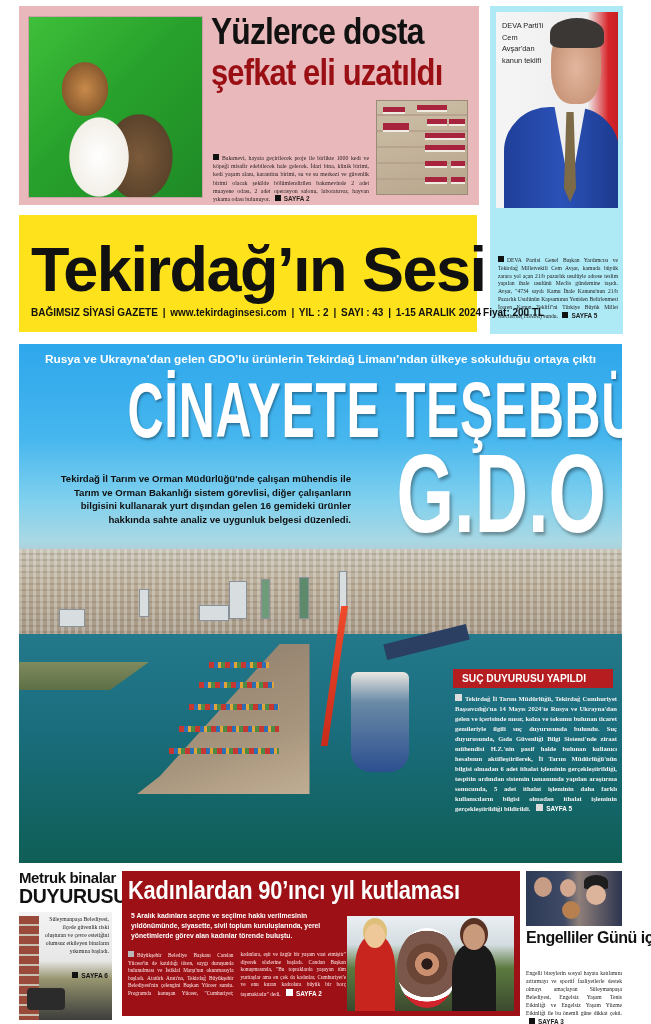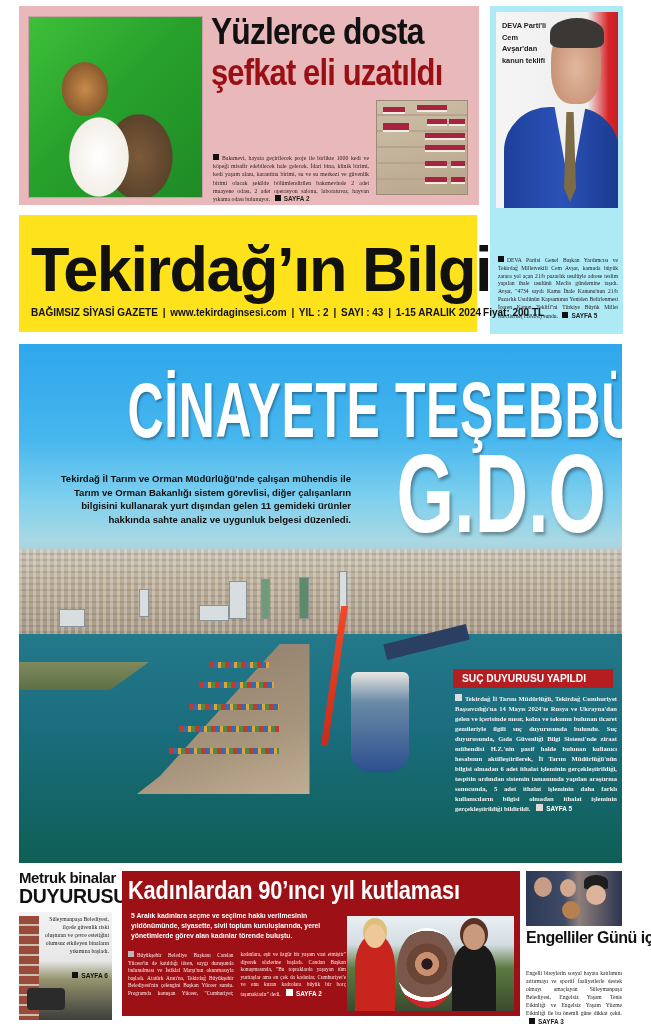--- a/index.html
+++ b/index.html
@@ -34,21 +34,21 @@
     #deva-box { left: 490px; top: 6px; width: 133px; height: 328px; background: #aee9f6; }
     #deva-photo { left: 6px; top: 6px; width: 122px; height: 196px; overflow: hidden;
       background: linear-gradient(90deg, #f5f5f5 0%, #eeeeee 75%, #d7262a 92%, #c62024 100%); }
     #deva-face { position: absolute; left: 55px; top: 12px; width: 50px; height: 80px; border-radius: 45% 45% 40% 40%;
       background: radial-gradient(ellipse at 50% 55%, #e2b79e 0%, #c89478 70%, #a5765e 100%); }
     #deva-hair { position: absolute; left: 54px; top: 6px; width: 54px; height: 30px; border-radius: 50% 50% 20% 20%; background: #3b3734; }
     #deva-suit { position: absolute; left: 8px; top: 95px; width: 115px; height: 110px; border-radius: 40% 40% 0 0;
       background: linear-gradient(90deg, #1f3f9a 0%, #2b52b8 50%, #1c3a8e 100%); }
     #deva-shirt { position: absolute; left: 58px; top: 92px; width: 32px; height: 70px; background: #f0f0f0; clip-path: polygon(0 0, 100% 0, 60% 100%, 40% 100%); }
     #deva-tie { position: absolute; left: 68px; top: 100px; width: 12px; height: 90px; background: #7d6a47; clip-path: polygon(20% 0, 80% 0, 100% 85%, 50% 100%, 0 85%); }
-    #deva-caption { position: absolute; left: 6px; top: 8px; width: 46px; font-weight: 700; font-size: 7.4px; line-height: 11.5px; color: #222; }
+    #deva-caption { position: absolute; left: 6px; top: 8px; width: 46px; font-weight: 400; font-size: 7.4px; line-height: 11.5px; color: #222; }
     #deva-headline { left: 8px; top: 205px; width: 120px; font-weight: 700; font-size: 19px; line-height: 21px; color: #111; letter-spacing: -0.4px; }
     #deva-body { left: 8px; top: 250px; width: 120px; font-family: "Liberation Serif", serif; font-size: 5.6px; line-height: 7.8px; color: #222; text-align: justify; }
 
     
     #masthead { left: 19px; top: 215px; width: 458px; height: 117px; background: #fde21c; }
     #masthead-title { left: 12px; top: 22px; width: 440px; font-family: "Liberation Sans", sans-serif; font-weight: 700; font-size: 63px;
       line-height: 64px; letter-spacing: -1.5px; color: #111; white-space: nowrap; }
     #masthead-info { left: 12px; top: 93px; width: 440px; font-weight: 700; font-size: 10px; line-height: 10px; color: #111; white-space: nowrap;
       display: flex; justify-content: space-between; }
     #masthead-info .info-left span { margin-right: 2px; }
@@ -159,21 +159,21 @@
     <div id="deva-hair"></div>
     <div id="deva-caption">DEVA Parti'li Cem Avşar'dan kanun teklifi</div>
   </div>
   <p id="deva-body" class="abs">
     <span class="sq-dark"></span><span>DEVA Partisi Genel Başkan Yardımcısı ve Tekirdağ Milletvekili Cem Avşar, kamuda büyük zarara yol açan 21/b pazarlık usulüyle adrese teslim yapılan ihale usulünü Meclis gündemine taşıdı. Avşar, "4734 sayılı Kamu İhale Kanunu'nun 21/b Pazarlık Usulünün Kapsamının Yeniden Belirlenmesi İçeren Kanun Teklifi"ni Türkiye Büyük Millet Meclisi'ne(TBMM) sundu.</span>
     <span class="sq-dark" style="margin-left:3px"></span><span class="sayfa" style="font-size:6.4px">SAYFA 5</span>
   </p>
 </section>
 
 <header id="masthead" class="abs">
-  <h1 id="masthead-title" class="abs">Tekirdağ’ın Bilgi</h1>
+  <h1 id="masthead-title" class="abs">Tekirdağ’ın Sesi</h1>
   <div id="masthead-info" class="abs">
     <div class="info-left">
       <span>BAĞIMSIZ SİYASİ GAZETE</span>
       <span>|</span>
       <span>www.tekirdaginsesi.com</span>
       <span>|</span>
       <span>YIL : 2</span>
       <span>|</span>
       <span>SAYI : 43</span>
       <span>|</span>
@@ -198,23 +198,24 @@
   <div id="ship-2" class="abs"></div>
   <div id="pier" class="abs"></div>
   <div class="container-row" style="left:190px;top:318px;width:60px;"></div>
   <div class="container-row" style="left:180px;top:338px;width:75px;"></div>
   <div class="container-row" style="left:170px;top:360px;width:90px;"></div>
   <div class="container-row" style="left:160px;top:382px;width:100px;"></div>
   <div class="container-row" style="left:150px;top:404px;width:110px;"></div>
   <div id="crane" class="abs"></div>
   <div id="ship-1" class="abs"></div>
 
+  <p id="kicker" class="abs">Rusya ve Ukrayna’dan gelen GDO’lu ürünlerin Tekirdağ Limanı’ndan ülkeye sokulduğu ortaya çıktı</p>
   <h1 id="main-headline" class="abs">CİNAYETE TEŞEBBÜS</h1>
   <h2 id="gdo-text" class="abs">G.D.O</h2>
-  <p id="main-deck" class="abs">Tekirdağ İl Tarım ve Orman Müdürlüğü'nde çalışan mühendis ile Tarım ve Orman Bakanlığı sistem görevlisi, diğer çalışanların bilgisini kullanarak yurt dışından gelen 11 gemideki ürünler hakkında sahte analiz ve uygunluk belgesi düzenledi.</p>
+  <p id="main-deck" class="abs">Tekirdağ İl Tarım ve Orman Müdürlüğü'nde çalışan mühendis ile Tarım ve Orman Bakanlığı sistem görevlisi, diğer çalışanların bilgisini kullanarak yurt dışından gelen 16 gemideki ürünler hakkında sahte analiz ve uygunluk belgesi düzenledi.</p>
 
   <div id="suc-label" class="abs">SUÇ DUYURUSU YAPILDI</div>
   <p id="suc-body" class="abs">
     <span class="sq-light"></span><span>Tekirdağ İl Tarım Müdürlüğü, Tekirdağ Cumhuriyet Başsavcılığı'na 14 Mayıs 2024'te Rusya ve Ukrayna'dan gelen ve içerisinde mısır, kolza ve tokumu bulunan ticaret gemileriyle ilgili suç duyurusunda bulundu. Suç duyurusunda, Gıda Güvenliği Bilgi Sistemi'nde ziraat mühendisi H.Z.'nin pasif halde bulunan kullanıcı hesabının aktifleştirilerek, İl Tarım Müdürlüğü'nün bilgisi olmadan 6 adet ithalat işleminin gerçekleştirildiği, tespitin ardından sistemin tamamında yapılan araştırma sonucunda, 5 adet ithalat işleminin daha farklı kullanıcıların bilgisi olmadan ithalat işleminin gerçekleştirildiği bildirildi.</span>
     <span class="sq-light" style="margin-left:4px"></span><span class="sayfa" style="font-size:6.4px;color:#fff">SAYFA 5</span>
   </p>
 </section>
 
 <section id="metruk" class="abs">
   <h2 id="metruk-h1" class="abs">Metruk binalar</h2>

